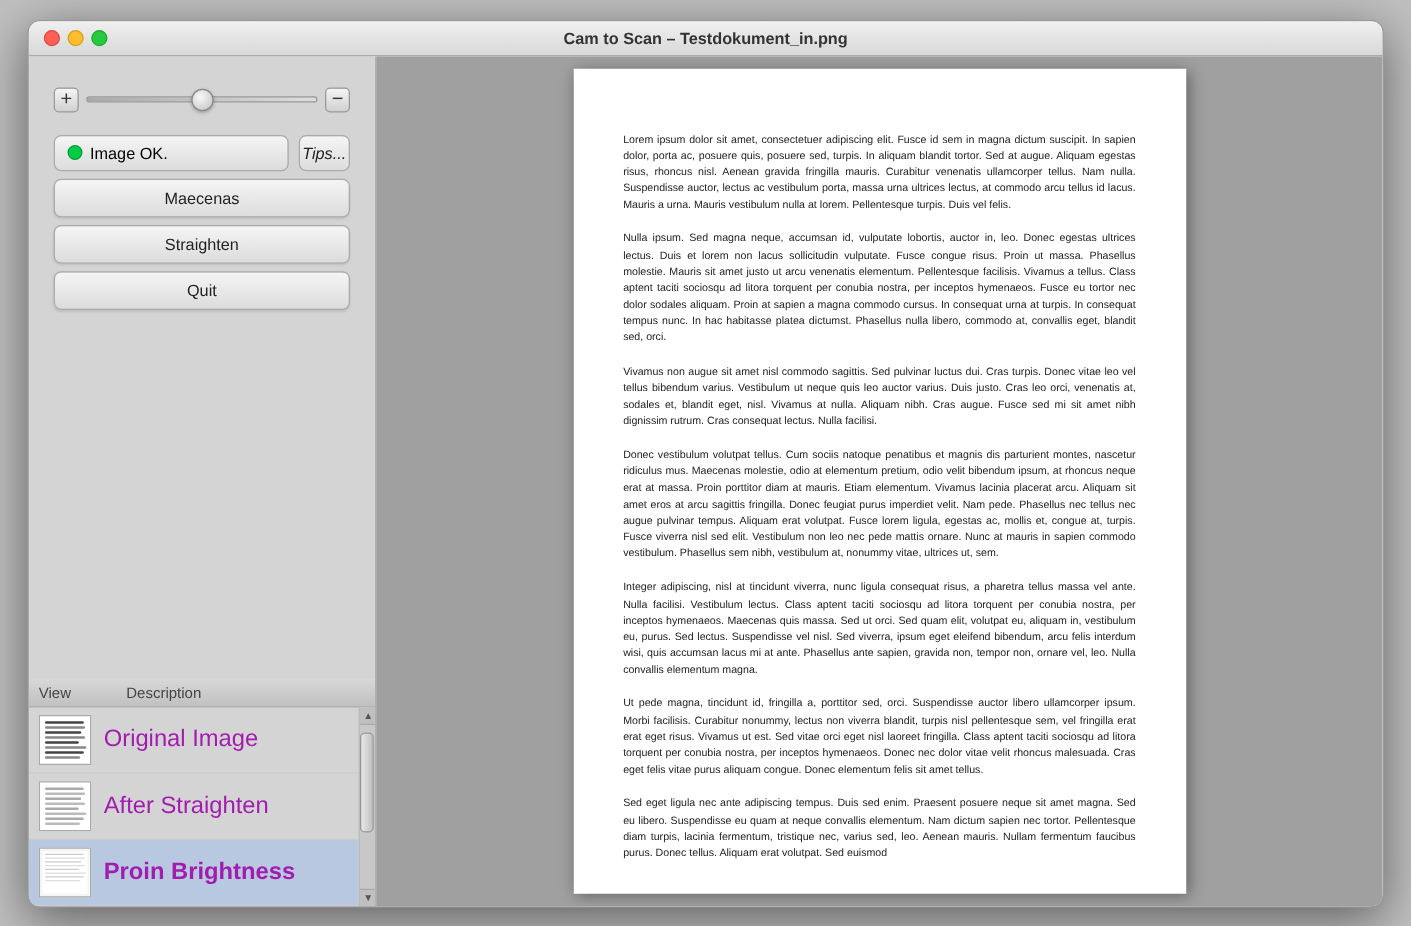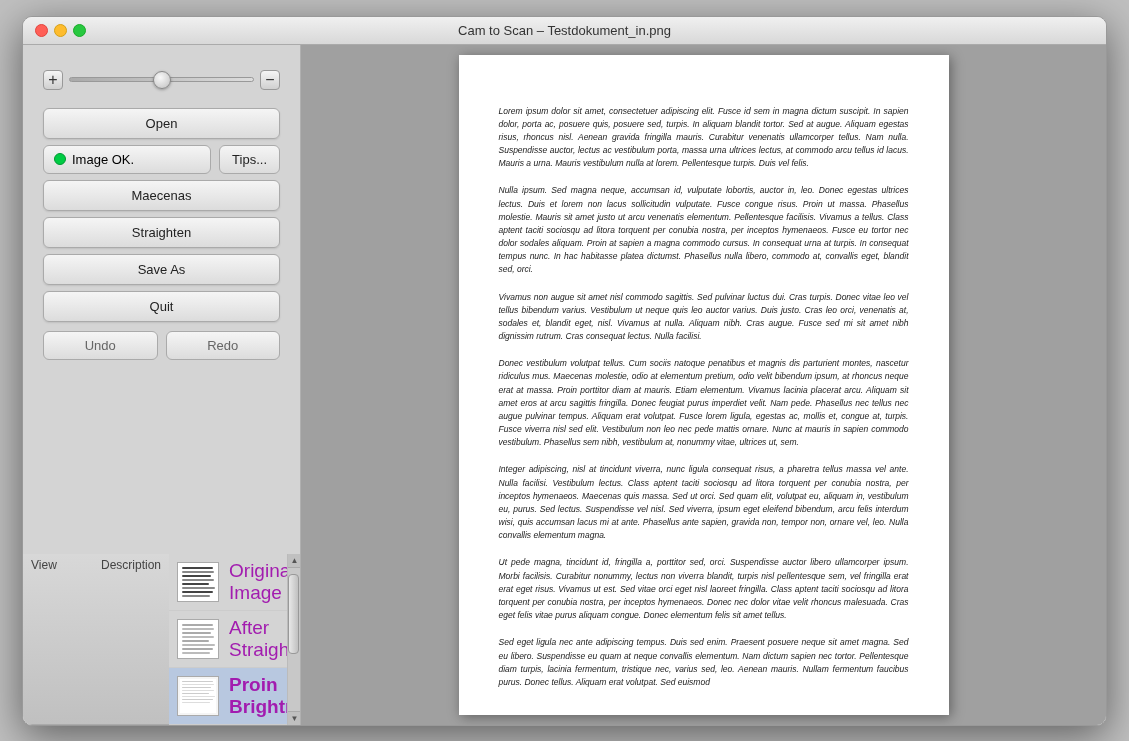--- a/index.html
+++ b/index.html
@@ -51,21 +51,21 @@
     }
     .tl-red { background: #ff5f57; border: 1px solid #e0443e; }
     .tl-yellow { background: #febc2e; border: 1px solid #d4a017; }
     .tl-green { background: #28c840; border: 1px solid #1aab29; }
 
     .titlebar-title {
       position: absolute;
       left: 50%;
       transform: translateX(-50%);
       font-size: 13px;
-      font-weight: 400;
+      font-weight: 700;
       color: #333;
     }
 
     
     .main-content {
       display: flex;
       flex: 1;
       overflow: hidden;
     }
 
@@ -172,27 +172,28 @@
     .status-dot {
       width: 12px;
       height: 12px;
       border-radius: 50%;
       background: #00cc44;
       border: 1px solid #009933;
       flex-shrink: 0;
     }
 
     .tips-btn {
-      padding: 6px 12px;
+      padding: 6px 2px;
       background: linear-gradient(to bottom, #f5f5f5, #dcdcdc);
       border: 1px solid #aaa;
       border-radius: 6px;
       font-size: 13px;
       color: #222;
       cursor: pointer;
+      font-style: italic;
     }
 
     
     .undo-redo-row {
       display: flex;
       gap: 8px;
       width: 100%;
       margin: 6px 0 4px 0;
     }
     .undo-redo-btn {
@@ -271,35 +272,34 @@
       position: relative;
     }
 
     .doc-page {
       width: 490px;
       height: 660px;
       background: white;
       box-shadow: 2px 2px 12px rgba(0,0,0,0.4);
       padding: 50px 40px;
       overflow: hidden;
-      font-style: italic;
     }
 
     .doc-text-block {
       margin-bottom: 14px;
       font-size: 8.5px;
       line-height: 1.55;
       color: #222;
       text-align: justify;
     }
 
     
     .sidebar-list-container {
       display: flex;
-      flex-direction: row;
+      flex-direction: column;
       margin-top: 12px;
     }
     .list-body {
       display: flex;
       overflow: hidden;
       position: relative;
     }
     .list-items-col {
       flex: 1;
       overflow: hidden;
@@ -365,43 +365,37 @@
             <span>+</span>
           </div>
           <div class="slider-track">
             <div class="slider-thumb"></div>
           </div>
           <div class="slider-btn">
             <span>−</span>
           </div>
         </div>
 
-        <button class="sidebar-btn">Open</button>
 
         <div class="image-status-row">
           <div class="image-status-left">
             <div class="status-dot"></div>
             <span>Image OK.</span>
           </div>
           <button class="tips-btn">Tips...</button>
         </div>
 
         <button class="sidebar-btn">Maecenas</button>
 
         <button class="sidebar-btn">Straighten</button>
 
 
-        <button class="sidebar-btn">Save As</button>
 
         <button class="sidebar-btn">Quit</button>
 
-        <div class="undo-redo-row">
-          <button class="undo-redo-btn">Undo</button>
-          <button class="undo-redo-btn">Redo</button>
-        </div>
 
       </div>
 
       <div class="sidebar-list-container">
         <div class="list-header">
           <span class="list-header-col">View</span>
           <span class="list-header-col">Description</span>
         </div>
         <div class="list-body">
           <div class="list-items-col">

